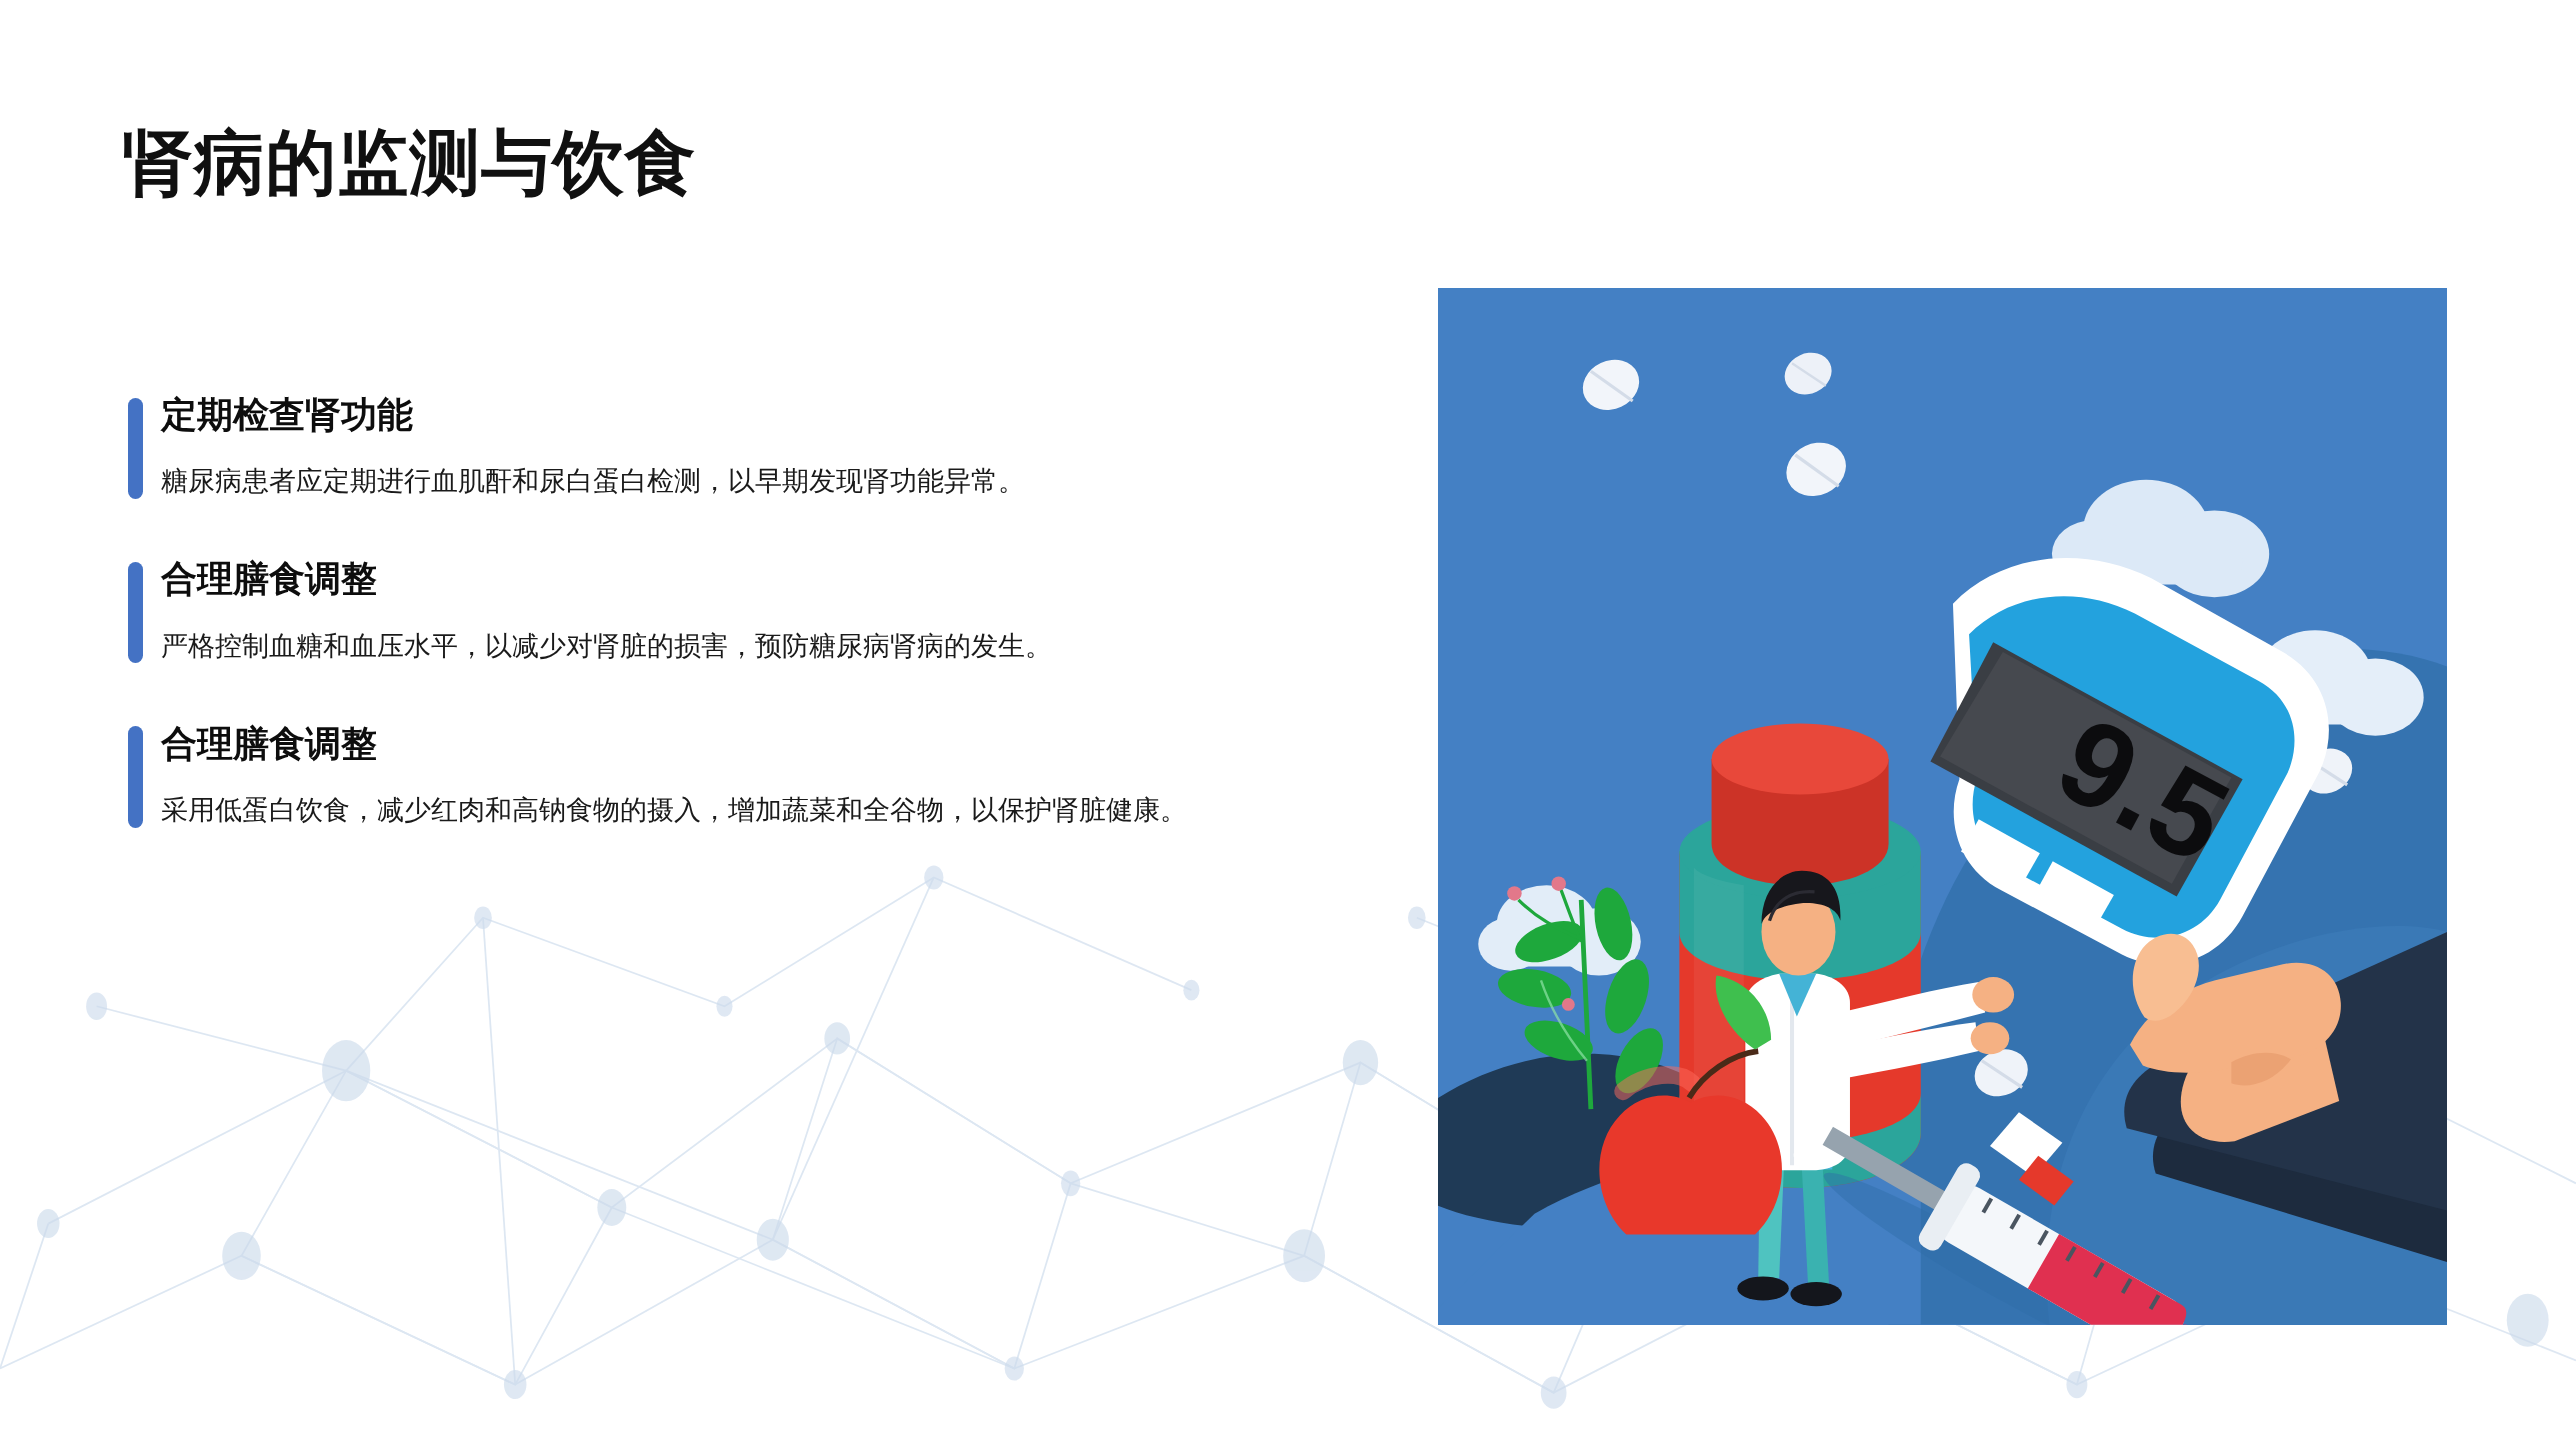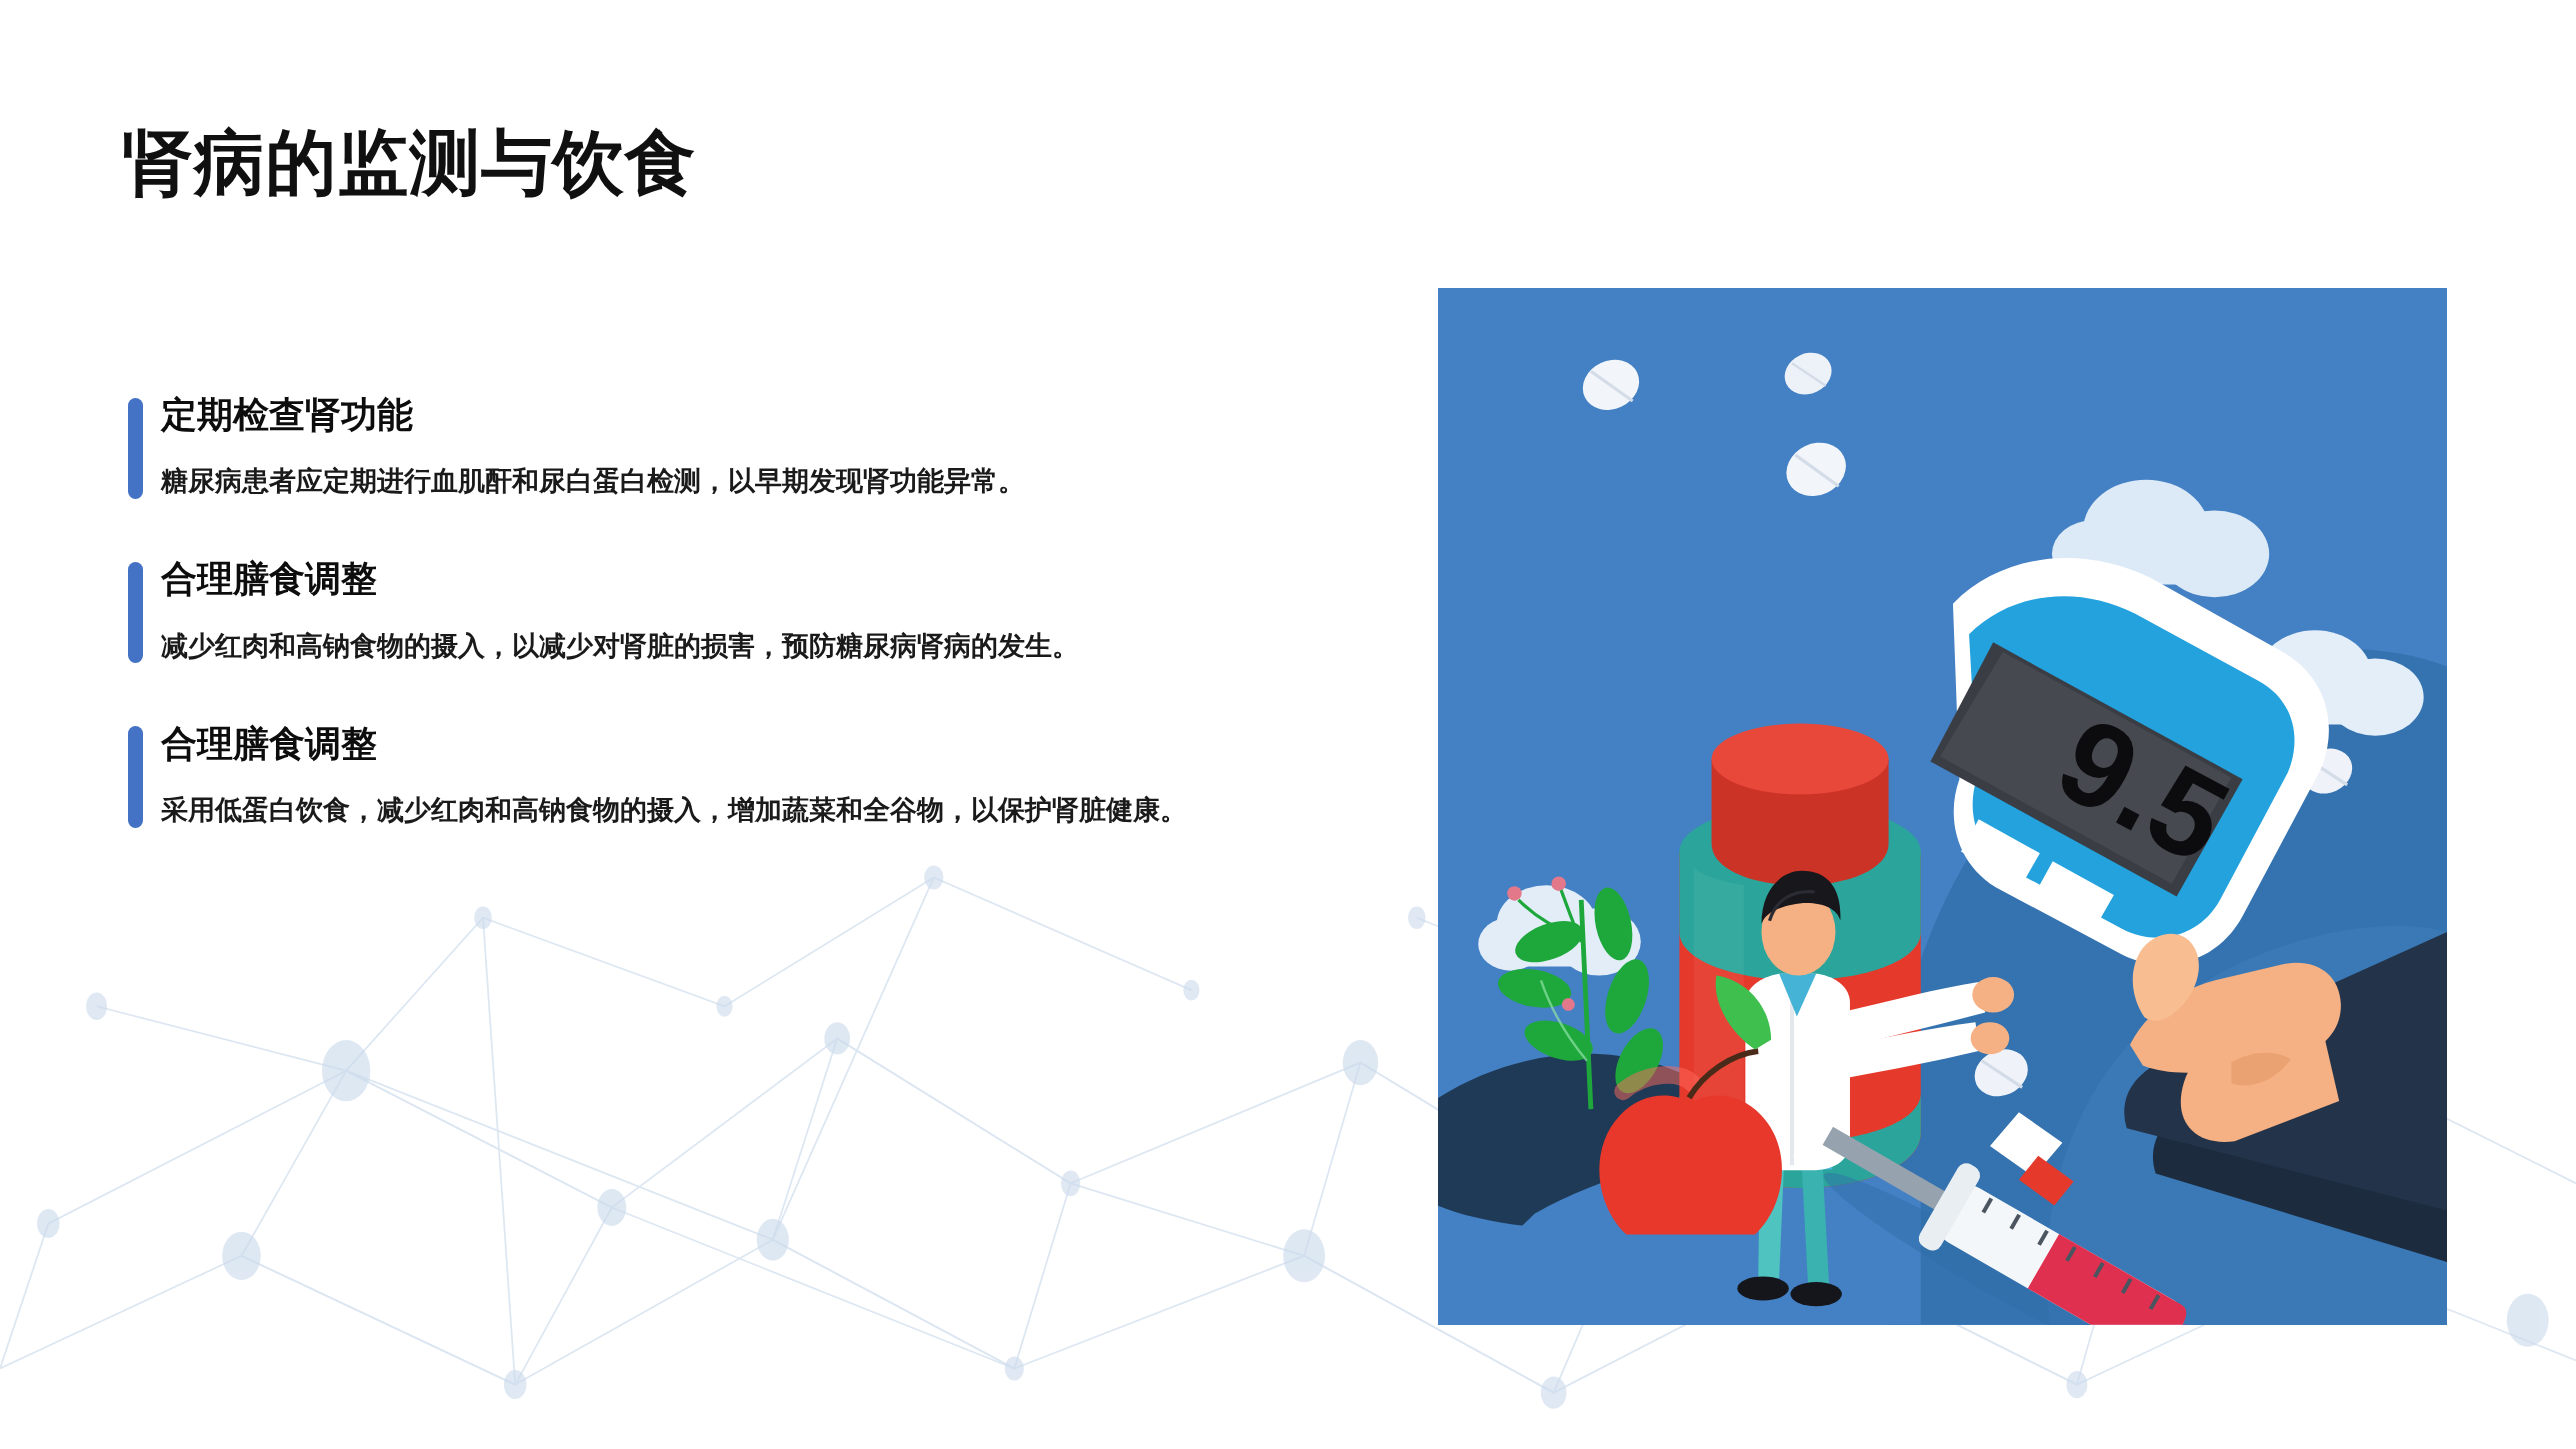--- a/index.html
+++ b/index.html
@@ -78,21 +78,21 @@
     font-weight: 700;
     color: #0d0d0d;
     margin: 0 0 11.3px 0;
     white-space: nowrap;
   }
 
   .section-body {
     font-size: 27px;
     line-height: 47px;
     color: #1a1a1a;
-    font-weight: 700;
+    font-weight: 400;
     width: 1151px;
     margin: 0;
   }
 
   
   .illustration-panel {
     position: absolute;
     left: 1438px;
     top: 283px;
     width: 1009px;
@@ -172,21 +172,21 @@
 
     <div class="section-block">
       <div class="accent-bar"></div>
       <div class="section-heading">定期检查肾功能</div>
       <div class="section-body">糖尿病患者应定期进行血肌酐和尿白蛋白检测，以早期发现肾功能异常。</div>
     </div>
 
     <div class="section-block">
       <div class="accent-bar"></div>
       <div class="section-heading">合理膳食调整</div>
-      <div class="section-body">减少红肉和高钠食物的摄入，以减少对肾脏的损害，预防糖尿病肾病的发生。</div>
+      <div class="section-body">严格控制血糖和血压水平，以减少对肾脏的损害，预防糖尿病肾病的发生。</div>
     </div>
 
     <div class="section-block">
       <div class="accent-bar"></div>
       <div class="section-heading">合理膳食调整</div>
       <div class="section-body">采用低蛋白饮食，减少红肉和高钠食物的摄入，增加蔬菜和全谷物，以保护肾脏健康。</div>
     </div>
 
   </div>
 

